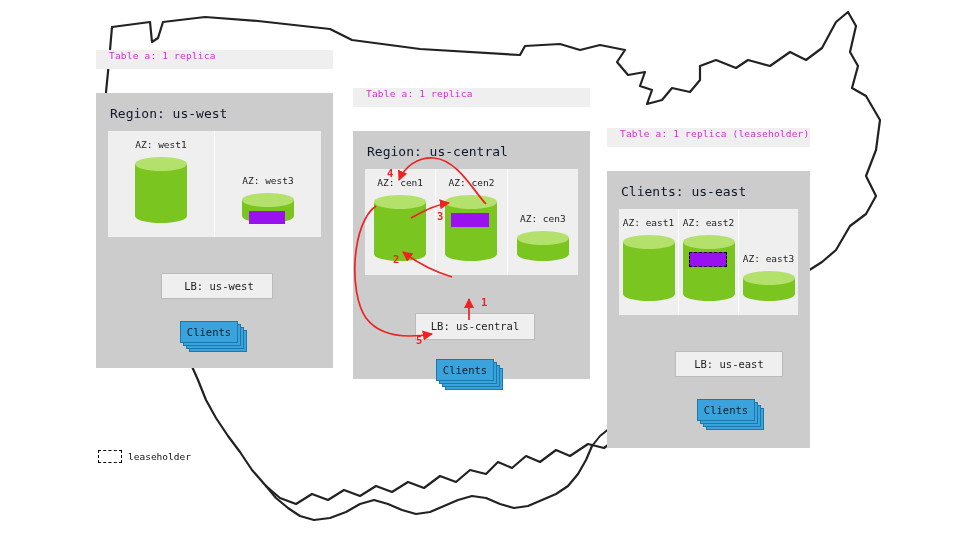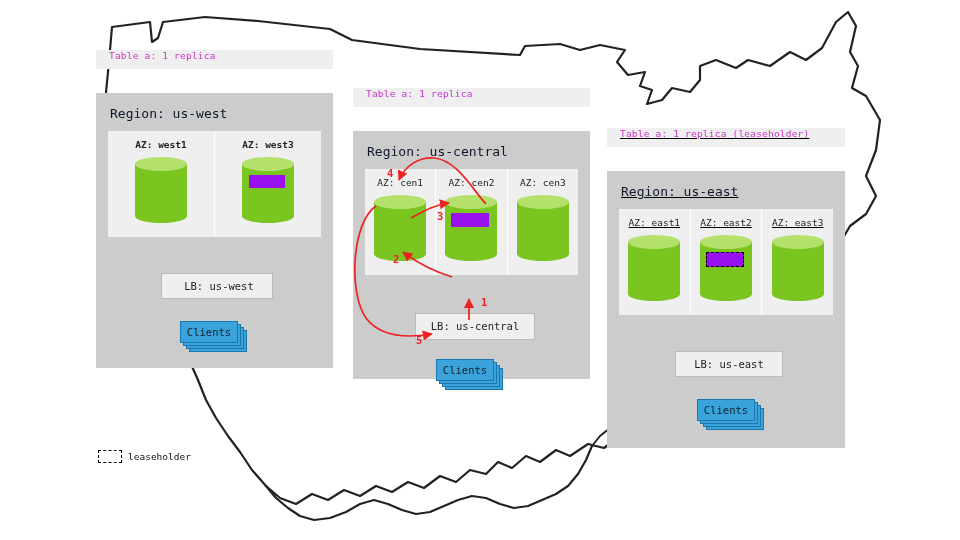--- a/index.html
+++ b/index.html
@@ -39,21 +39,21 @@
     margin:0 12px;
     position:relative;
   }
   .az{
     flex:1 1 0;
     position:relative;
     padding:8px 0 14px 0;
     display:flex;flex-direction:column;align-items:center;
     border-right:1.5px solid #ffffff;
   }
-  .az:last-child{border-right:none;}
+  .az:last-child{border-right:none;margin-top:36px;}
   .azlabel{
     font-size:9.5px;color:#222222;white-space:nowrap;margin-bottom:7px;
   }
   
   .cyl{position:relative;}
   .cyl .body{
     background:#7ac520;
     position:absolute;left:0;right:0;top:7px;bottom:7px;
   }
   .cyl .top{
@@ -146,21 +146,21 @@
          L458,500 L472,496 L486,498 L500,504 L514,508 L528,506 L542,500
          L556,494 L568,486 L578,474 L586,460 L592,446"></path>
     <path fill="none" stroke="#222222" stroke-width="2" stroke-linejoin="round" stroke-linecap="round" d="M592,446 L600,436 L610,428 L620,424 L628,430 L634,440 L642,446
          L652,444 L660,436 L668,426 L676,418"></path>
   </svg>
 
   <div class="region" style="left:96px;top:50px;width:237px;">
     <div class="tablebar">Table a: 1 replica</div>
     <div class="regionbody" style="height:275px;">
       <div class="regiontitle">Region: us-west</div>
-      <div class="azrow" style="height:106px;font-weight:bold;">
+      <div class="azrow" style="height:106px;">
         <div class="az">
           <div class="azlabel">AZ: west1</div>
           <div class="cyl" style="width:52px;height:72px;">
             <div class="bot"></div>
             <div class="body"></div>
             <div class="top"></div>
           </div>
         </div>
         <div class="az">
           <div class="azlabel">AZ: west3</div>
@@ -217,24 +217,24 @@
       <div class="clients" style="left:83px;top:228px;width:70px;height:32px;">
         <div class="sheet" style="left:9px;top:9px;width:56px;height:20px;"></div>
         <div class="sheet" style="left:6px;top:6px;width:56px;height:20px;"></div>
         <div class="sheet" style="left:3px;top:3px;width:56px;height:20px;"></div>
         <div class="front" style="width:56px;height:20px;">Clients</div>
       </div>
     </div>
   </div>
 
 
-  <div class="region" style="left:607px;top:128px;width:238px;text-decoration:underline;">
+  <div class="region" style="left:607px;top:128px;width:203px;">
     <div class="tablebar">Table a: 1 replica (leaseholder)</div>
     <div class="regionbody" style="height:277px;">
-      <div class="regiontitle">Region: us-east</div>
+      <div class="regiontitle">Clients: us-east</div>
       <div class="azrow" style="height:106px;">
         <div class="az">
           <div class="azlabel">AZ: east1</div>
           <div class="cyl" style="width:52px;height:72px;">
             <div class="bot"></div>
             <div class="body"></div>
             <div class="top"></div>
           </div>
         </div>
         <div class="az">

